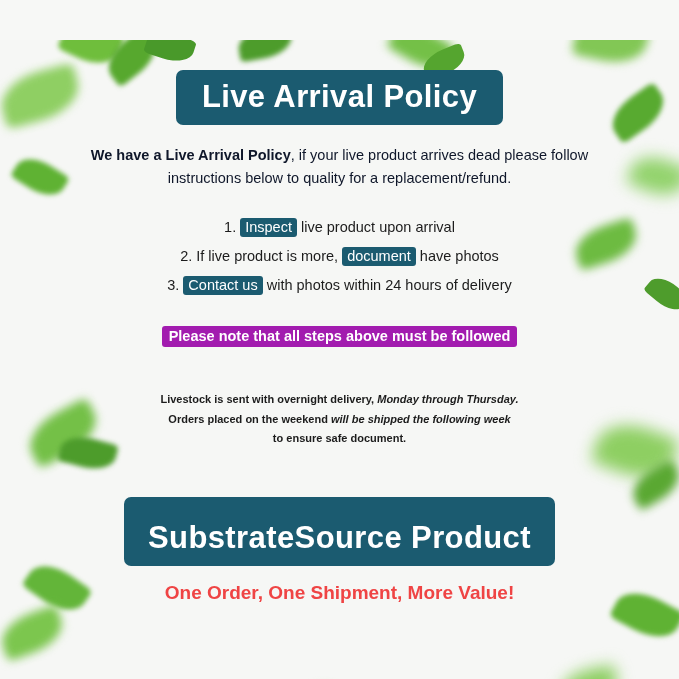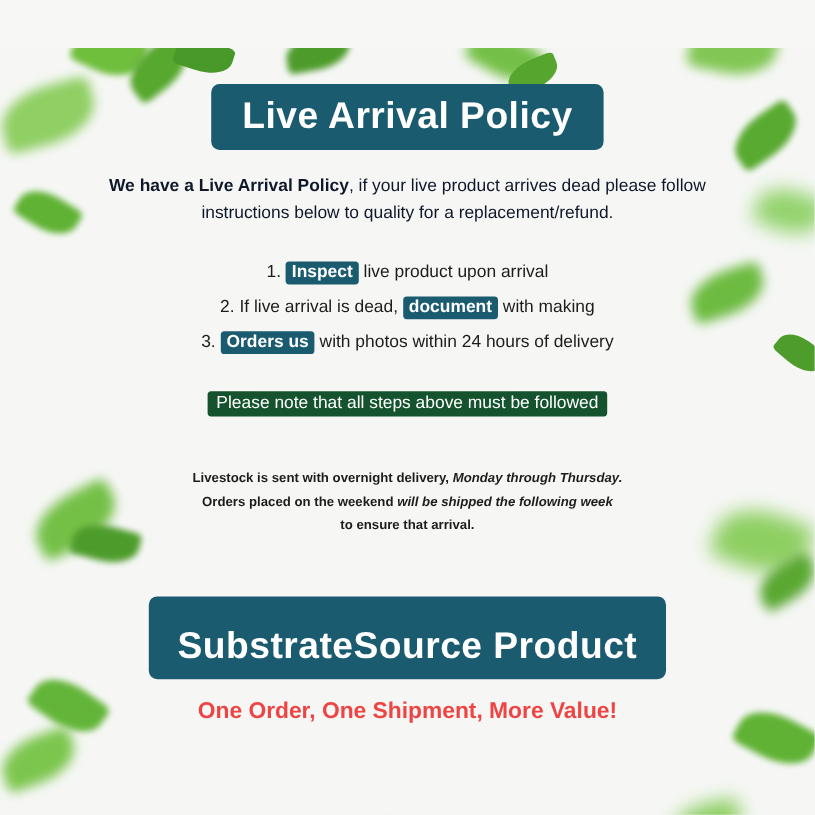--- a/index.html
+++ b/index.html
@@ -72,34 +72,34 @@
     font-size: 14.5px;
     line-height: 2.0;
     color: #1c1c1c;
   }
   .step { white-space: nowrap; }
   .hl {
     background: #1b5b70;
     color: #fff;
     padding: 1px 5px 2px;
     border-radius: 3px;
-    font-weight: bold;
+    font-weight: normal;
   }
 
   .note {
     margin-top: 22px;
     font-size: 14.5px;
     line-height: 1.95;
   }
   .note span.bar {
-    background: #14532d;
+    background: #a21caf;
     color: #ffffff;
     padding: 2px 7px 3px;
     border-radius: 3px;
-    font-weight: normal;
+    font-weight: bold;
   }
 
   .ship {
     margin: 40px auto 0;
     width: 520px;
     font-size: 11px;
     line-height: 1.78;
     color: #1c1c1c;
     font-weight: bold;
   }
@@ -160,42 +160,42 @@
       <b>We have a Live Arrival Policy</b><span>, if your live product arrives dead please follow instructions below to quality for a replacement/refund.</span>
     </div>
 
     <div class="steps">
       <div class="step">
         <span>1.</span>
         <span></span><span class="hl">Inspect</span><span> live product upon arrival</span>
       </div>
       <div class="step">
         <span>2.</span>
-        <span>If live arrival is dead, </span><span class="hl">document</span><span> with making</span>
+        <span>If live product is more, </span><span class="hl">document</span><span> have photos</span>
       </div>
       <div class="step">
         <span>3.</span>
-        <span></span><span class="hl">Orders us</span><span> with photos within 24 hours of delivery</span>
+        <span></span><span class="hl">Contact us</span><span> with photos within 24 hours of delivery</span>
       </div>
     </div>
 
     <div class="note">
       <div>
         <span class="bar">Please note that all steps above must be followed</span>
       </div>
     </div>
 
     <div class="ship">
       <div>
         <span>Livestock is sent with overnight delivery, </span><i>Monday through Thursday.</i>
       </div>
       <div>
         <span>Orders placed on the weekend </span><i>will be shipped the following week</i>
       </div>
-      <div>to ensure that arrival.</div>
+      <div>to ensure safe document.</div>
     </div>
 
     <div class="spacer-ssp"></div>
 
     
     <div class="banner banner-ssp">SubstrateSource Product</div>
 
     <div class="tagline">One Order, One Shipment, More Value!</div>
 
 

